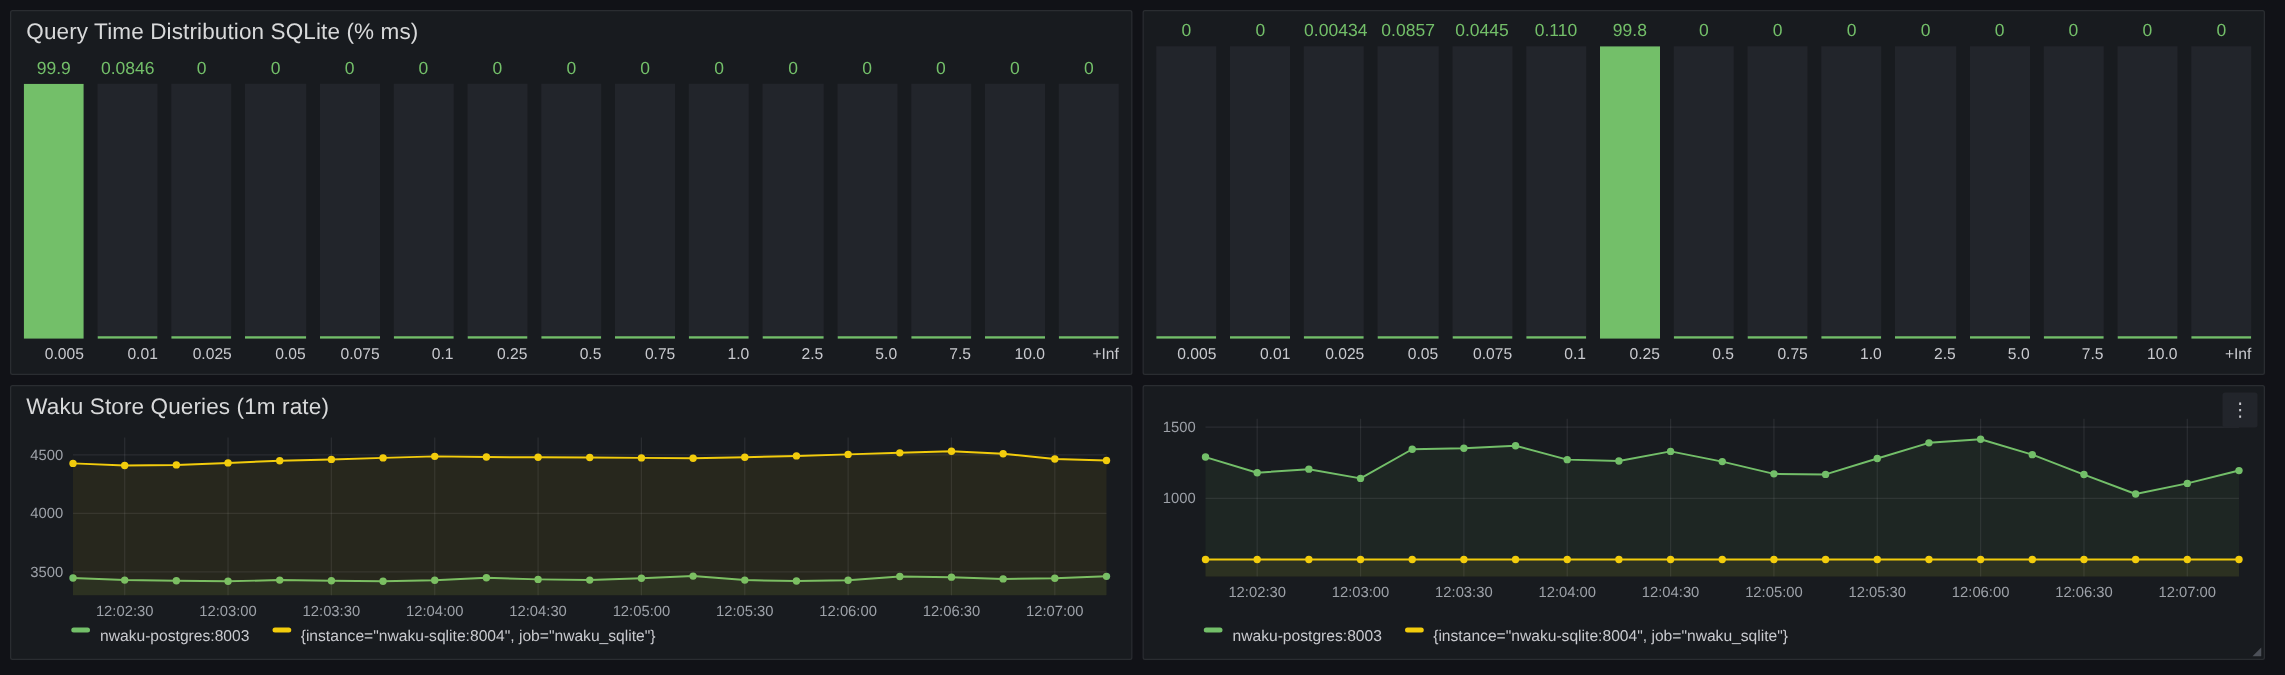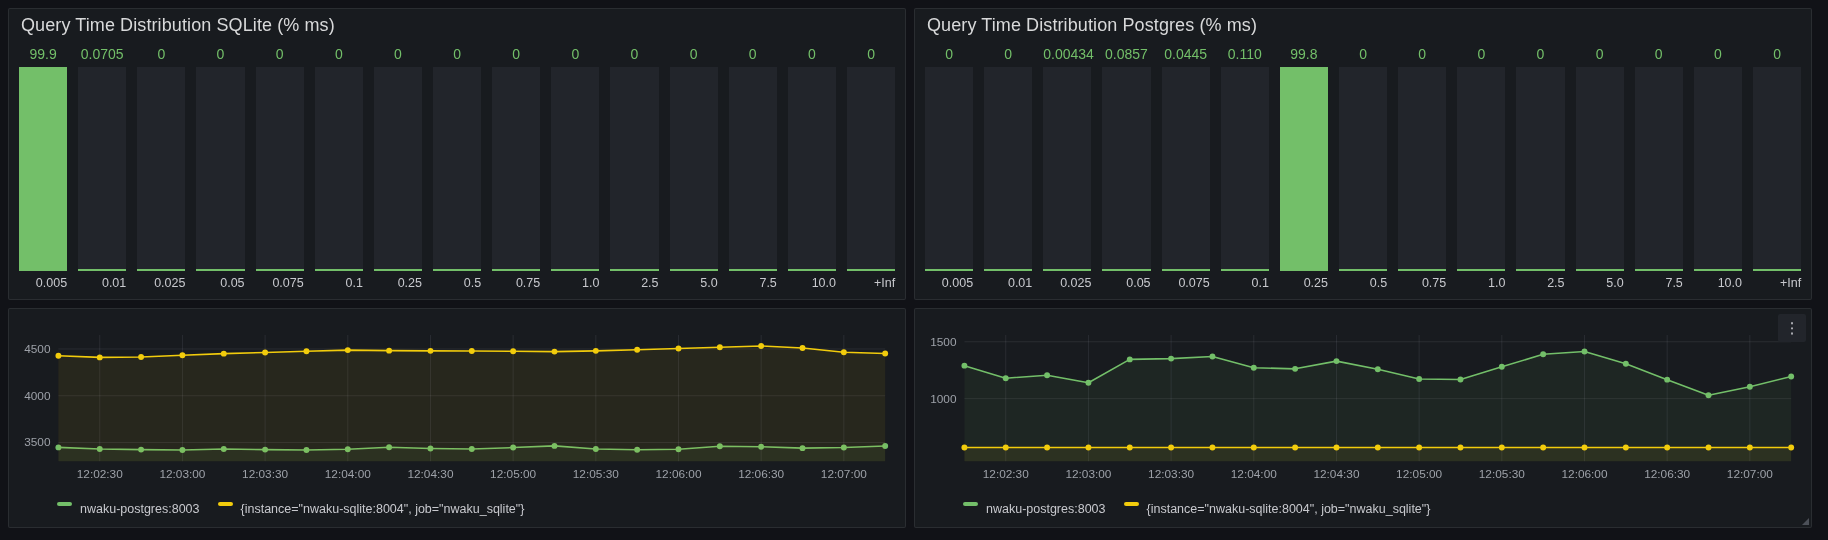--- a/index.html
+++ b/index.html
@@ -124,21 +124,21 @@
     </header>
     <div class="hist-body">
         <div class="bar-slot">
           <div class="bar-value">99.9</div>
           <div class="bar-track">
             <div class="bar-fill" style="background: rgb(115, 191, 105); height: max(2px, 99.9%);"></div>
           </div>
           <div class="bar-xlabel">0.005</div>
         </div>
         <div class="bar-slot">
-          <div class="bar-value">0.0705</div>
+          <div class="bar-value">0.0846</div>
           <div class="bar-track">
             <div class="bar-fill" style="background: rgb(115, 191, 105); height: max(2px, 0.0846%);"></div>
           </div>
           <div class="bar-xlabel">0.01</div>
         </div>
         <div class="bar-slot">
           <div class="bar-value">0</div>
           <div class="bar-track">
             <div class="bar-fill" style="background: rgb(115, 191, 105); height: max(2px, 0%);"></div>
           </div>
@@ -162,20 +162,130 @@
           <div class="bar-value">0</div>
           <div class="bar-track">
             <div class="bar-fill" style="background: rgb(115, 191, 105); height: max(2px, 0%);"></div>
           </div>
           <div class="bar-xlabel">0.1</div>
         </div>
         <div class="bar-slot">
           <div class="bar-value">0</div>
           <div class="bar-track">
             <div class="bar-fill" style="background: rgb(115, 191, 105); height: max(2px, 0%);"></div>
+          </div>
+          <div class="bar-xlabel">0.25</div>
+        </div>
+        <div class="bar-slot">
+          <div class="bar-value">0</div>
+          <div class="bar-track">
+            <div class="bar-fill" style="background: rgb(115, 191, 105); height: max(2px, 0%);"></div>
+          </div>
+          <div class="bar-xlabel">0.5</div>
+        </div>
+        <div class="bar-slot">
+          <div class="bar-value">0</div>
+          <div class="bar-track">
+            <div class="bar-fill" style="background: rgb(115, 191, 105); height: max(2px, 0%);"></div>
+          </div>
+          <div class="bar-xlabel">0.75</div>
+        </div>
+        <div class="bar-slot">
+          <div class="bar-value">0</div>
+          <div class="bar-track">
+            <div class="bar-fill" style="background: rgb(115, 191, 105); height: max(2px, 0%);"></div>
+          </div>
+          <div class="bar-xlabel">1.0</div>
+        </div>
+        <div class="bar-slot">
+          <div class="bar-value">0</div>
+          <div class="bar-track">
+            <div class="bar-fill" style="background: rgb(115, 191, 105); height: max(2px, 0%);"></div>
+          </div>
+          <div class="bar-xlabel">2.5</div>
+        </div>
+        <div class="bar-slot">
+          <div class="bar-value">0</div>
+          <div class="bar-track">
+            <div class="bar-fill" style="background: rgb(115, 191, 105); height: max(2px, 0%);"></div>
+          </div>
+          <div class="bar-xlabel">5.0</div>
+        </div>
+        <div class="bar-slot">
+          <div class="bar-value">0</div>
+          <div class="bar-track">
+            <div class="bar-fill" style="background: rgb(115, 191, 105); height: max(2px, 0%);"></div>
+          </div>
+          <div class="bar-xlabel">7.5</div>
+        </div>
+        <div class="bar-slot">
+          <div class="bar-value">0</div>
+          <div class="bar-track">
+            <div class="bar-fill" style="background: rgb(115, 191, 105); height: max(2px, 0%);"></div>
+          </div>
+          <div class="bar-xlabel">10.0</div>
+        </div>
+        <div class="bar-slot">
+          <div class="bar-value">0</div>
+          <div class="bar-track">
+            <div class="bar-fill" style="background: rgb(115, 191, 105); height: max(2px, 0%);"></div>
+          </div>
+          <div class="bar-xlabel">+Inf</div>
+        </div>
+      </div>
+  </section>
+
+  <section class="panel">
+    <div class="hist-body">
+        <div class="bar-slot">
+          <div class="bar-value">0</div>
+          <div class="bar-track">
+            <div class="bar-fill" style="background: rgb(115, 191, 105); height: max(2px, 0%);"></div>
+          </div>
+          <div class="bar-xlabel">0.005</div>
+        </div>
+        <div class="bar-slot">
+          <div class="bar-value">0</div>
+          <div class="bar-track">
+            <div class="bar-fill" style="background: rgb(115, 191, 105); height: max(2px, 0%);"></div>
+          </div>
+          <div class="bar-xlabel">0.01</div>
+        </div>
+        <div class="bar-slot">
+          <div class="bar-value">0.00434</div>
+          <div class="bar-track">
+            <div class="bar-fill" style="background: rgb(115, 191, 105); height: max(2px, 0.0061%);"></div>
+          </div>
+          <div class="bar-xlabel">0.025</div>
+        </div>
+        <div class="bar-slot">
+          <div class="bar-value">0.0857</div>
+          <div class="bar-track">
+            <div class="bar-fill" style="background: rgb(115, 191, 105); height: max(2px, 0.0488%);"></div>
+          </div>
+          <div class="bar-xlabel">0.05</div>
+        </div>
+        <div class="bar-slot">
+          <div class="bar-value">0.0445</div>
+          <div class="bar-track">
+            <div class="bar-fill" style="background: rgb(115, 191, 105); height: max(2px, 0.061%);"></div>
+          </div>
+          <div class="bar-xlabel">0.075</div>
+        </div>
+        <div class="bar-slot">
+          <div class="bar-value">0.110</div>
+          <div class="bar-track">
+            <div class="bar-fill" style="background: rgb(115, 191, 105); height: max(2px, 0.11%);"></div>
+          </div>
+          <div class="bar-xlabel">0.1</div>
+        </div>
+        <div class="bar-slot">
+          <div class="bar-value">99.8</div>
+          <div class="bar-track">
+            <div class="bar-fill" style="background: rgb(115, 191, 105); height: max(2px, 99.8%);"></div>
           </div>
           <div class="bar-xlabel">0.25</div>
         </div>
         <div class="bar-slot">
           <div class="bar-value">0</div>
           <div class="bar-track">
             <div class="bar-fill" style="background: rgb(115, 191, 105); height: max(2px, 0%);"></div>
           </div>
           <div class="bar-xlabel">0.5</div>
         </div>
@@ -226,132 +336,22 @@
           <div class="bar-track">
             <div class="bar-fill" style="background: rgb(115, 191, 105); height: max(2px, 0%);"></div>
           </div>
           <div class="bar-xlabel">+Inf</div>
         </div>
       </div>
   </section>
 
   <section class="panel">
     <header class="panel-header">
-      <span class="panel-title">Query Time Distribution Postgres (% ms)</span>
+      <span class="panel-title">Waku Store Queries (1m rate)</span>
     </header>
-    <div class="hist-body">
-        <div class="bar-slot">
-          <div class="bar-value">0</div>
-          <div class="bar-track">
-            <div class="bar-fill" style="background: rgb(115, 191, 105); height: max(2px, 0%);"></div>
-          </div>
-          <div class="bar-xlabel">0.005</div>
-        </div>
-        <div class="bar-slot">
-          <div class="bar-value">0</div>
-          <div class="bar-track">
-            <div class="bar-fill" style="background: rgb(115, 191, 105); height: max(2px, 0%);"></div>
-          </div>
-          <div class="bar-xlabel">0.01</div>
-        </div>
-        <div class="bar-slot">
-          <div class="bar-value">0.00434</div>
-          <div class="bar-track">
-            <div class="bar-fill" style="background: rgb(115, 191, 105); height: max(2px, 0.0061%);"></div>
-          </div>
-          <div class="bar-xlabel">0.025</div>
-        </div>
-        <div class="bar-slot">
-          <div class="bar-value">0.0857</div>
-          <div class="bar-track">
-            <div class="bar-fill" style="background: rgb(115, 191, 105); height: max(2px, 0.0488%);"></div>
-          </div>
-          <div class="bar-xlabel">0.05</div>
-        </div>
-        <div class="bar-slot">
-          <div class="bar-value">0.0445</div>
-          <div class="bar-track">
-            <div class="bar-fill" style="background: rgb(115, 191, 105); height: max(2px, 0.061%);"></div>
-          </div>
-          <div class="bar-xlabel">0.075</div>
-        </div>
-        <div class="bar-slot">
-          <div class="bar-value">0.110</div>
-          <div class="bar-track">
-            <div class="bar-fill" style="background: rgb(115, 191, 105); height: max(2px, 0.11%);"></div>
-          </div>
-          <div class="bar-xlabel">0.1</div>
-        </div>
-        <div class="bar-slot">
-          <div class="bar-value">99.8</div>
-          <div class="bar-track">
-            <div class="bar-fill" style="background: rgb(115, 191, 105); height: max(2px, 99.8%);"></div>
-          </div>
-          <div class="bar-xlabel">0.25</div>
-        </div>
-        <div class="bar-slot">
-          <div class="bar-value">0</div>
-          <div class="bar-track">
-            <div class="bar-fill" style="background: rgb(115, 191, 105); height: max(2px, 0%);"></div>
-          </div>
-          <div class="bar-xlabel">0.5</div>
-        </div>
-        <div class="bar-slot">
-          <div class="bar-value">0</div>
-          <div class="bar-track">
-            <div class="bar-fill" style="background: rgb(115, 191, 105); height: max(2px, 0%);"></div>
-          </div>
-          <div class="bar-xlabel">0.75</div>
-        </div>
-        <div class="bar-slot">
-          <div class="bar-value">0</div>
-          <div class="bar-track">
-            <div class="bar-fill" style="background: rgb(115, 191, 105); height: max(2px, 0%);"></div>
-          </div>
-          <div class="bar-xlabel">1.0</div>
-        </div>
-        <div class="bar-slot">
-          <div class="bar-value">0</div>
-          <div class="bar-track">
-            <div class="bar-fill" style="background: rgb(115, 191, 105); height: max(2px, 0%);"></div>
-          </div>
-          <div class="bar-xlabel">2.5</div>
-        </div>
-        <div class="bar-slot">
-          <div class="bar-value">0</div>
-          <div class="bar-track">
-            <div class="bar-fill" style="background: rgb(115, 191, 105); height: max(2px, 0%);"></div>
-          </div>
-          <div class="bar-xlabel">5.0</div>
-        </div>
-        <div class="bar-slot">
-          <div class="bar-value">0</div>
-          <div class="bar-track">
-            <div class="bar-fill" style="background: rgb(115, 191, 105); height: max(2px, 0%);"></div>
-          </div>
-          <div class="bar-xlabel">7.5</div>
-        </div>
-        <div class="bar-slot">
-          <div class="bar-value">0</div>
-          <div class="bar-track">
-            <div class="bar-fill" style="background: rgb(115, 191, 105); height: max(2px, 0%);"></div>
-          </div>
-          <div class="bar-xlabel">10.0</div>
-        </div>
-        <div class="bar-slot">
-          <div class="bar-value">0</div>
-          <div class="bar-track">
-            <div class="bar-fill" style="background: rgb(115, 191, 105); height: max(2px, 0%);"></div>
-          </div>
-          <div class="bar-xlabel">+Inf</div>
-        </div>
-      </div>
-  </section>
-
-  <section class="panel">
     <div class="ts-body">
         <svg viewBox="0 0 896 160">
           <line x1="44" x2="882" y1="119.03703703703704" y2="119.03703703703704" stroke="rgba(204,204,220,0.10)" stroke-width="1"></line>
           <line x1="44" x2="882" y1="71.62962962962962" y2="71.62962962962962" stroke="rgba(204,204,220,0.10)" stroke-width="1"></line>
           <line x1="44" x2="882" y1="24.22222222222222" y2="24.22222222222222" stroke="rgba(204,204,220,0.10)" stroke-width="1"></line>
           <line x1="85.9" x2="85.9" y1="10" y2="138" stroke="rgba(204,204,220,0.10)" stroke-width="1"></line>
           <line x1="169.7" x2="169.7" y1="10" y2="138" stroke="rgba(204,204,220,0.10)" stroke-width="1"></line>
           <line x1="253.5" x2="253.5" y1="10" y2="138" stroke="rgba(204,204,220,0.10)" stroke-width="1"></line>
           <line x1="337.29999999999995" x2="337.29999999999995" y1="10" y2="138" stroke="rgba(204,204,220,0.10)" stroke-width="1"></line>
           <line x1="421.1" x2="421.1" y1="10" y2="138" stroke="rgba(204,204,220,0.10)" stroke-width="1"></line>

